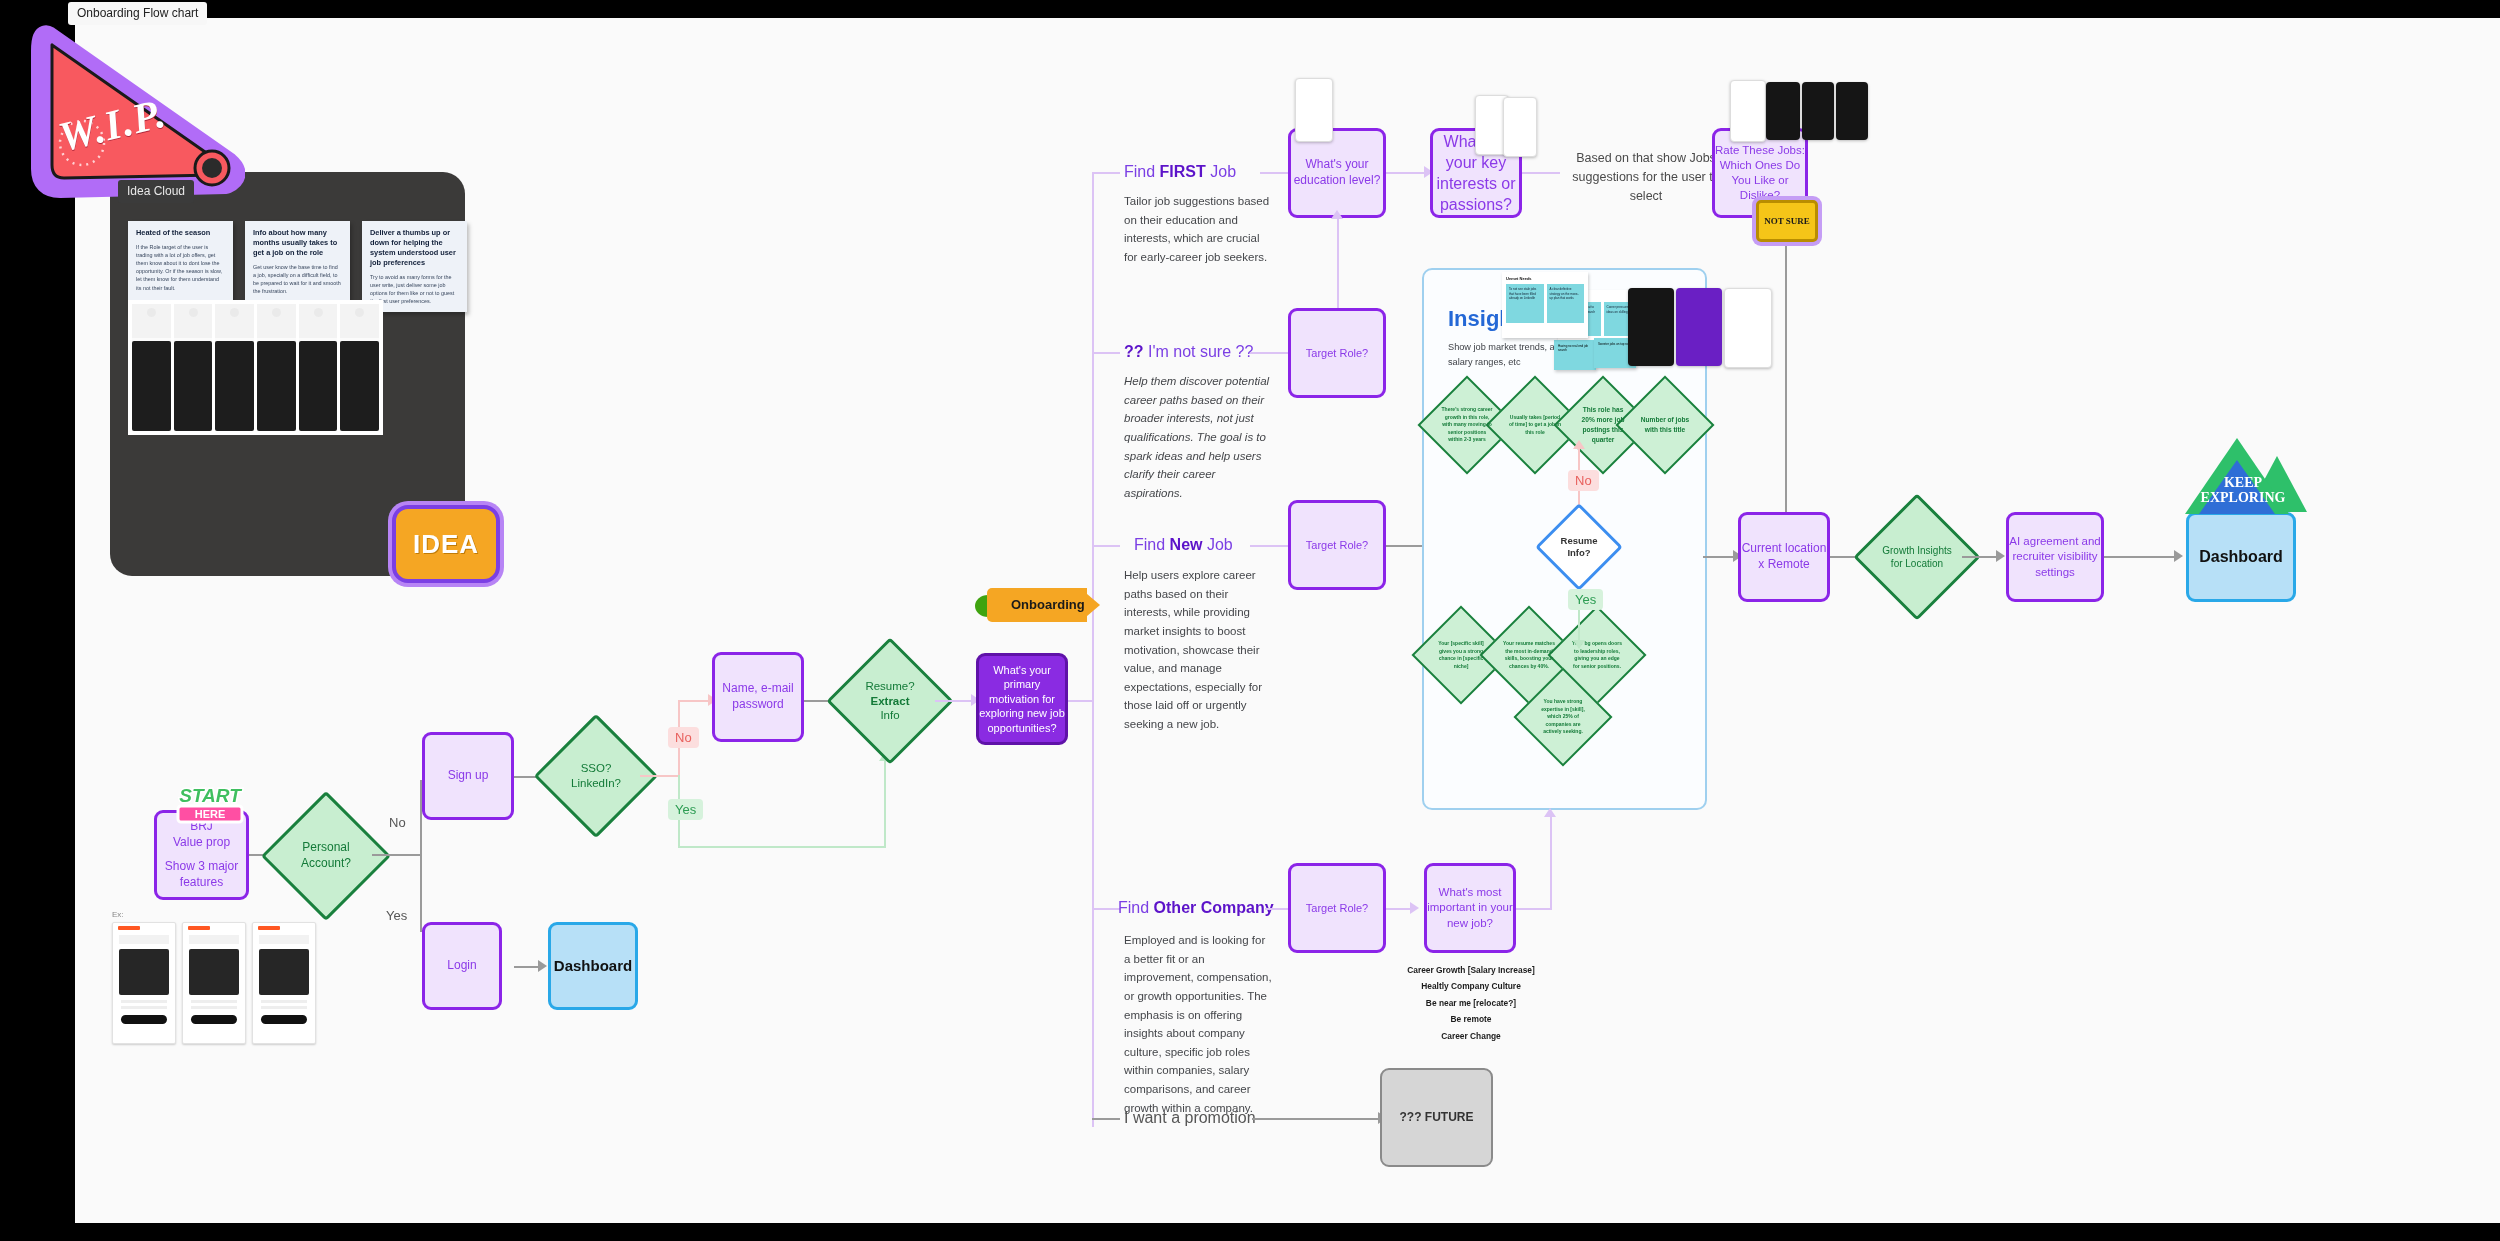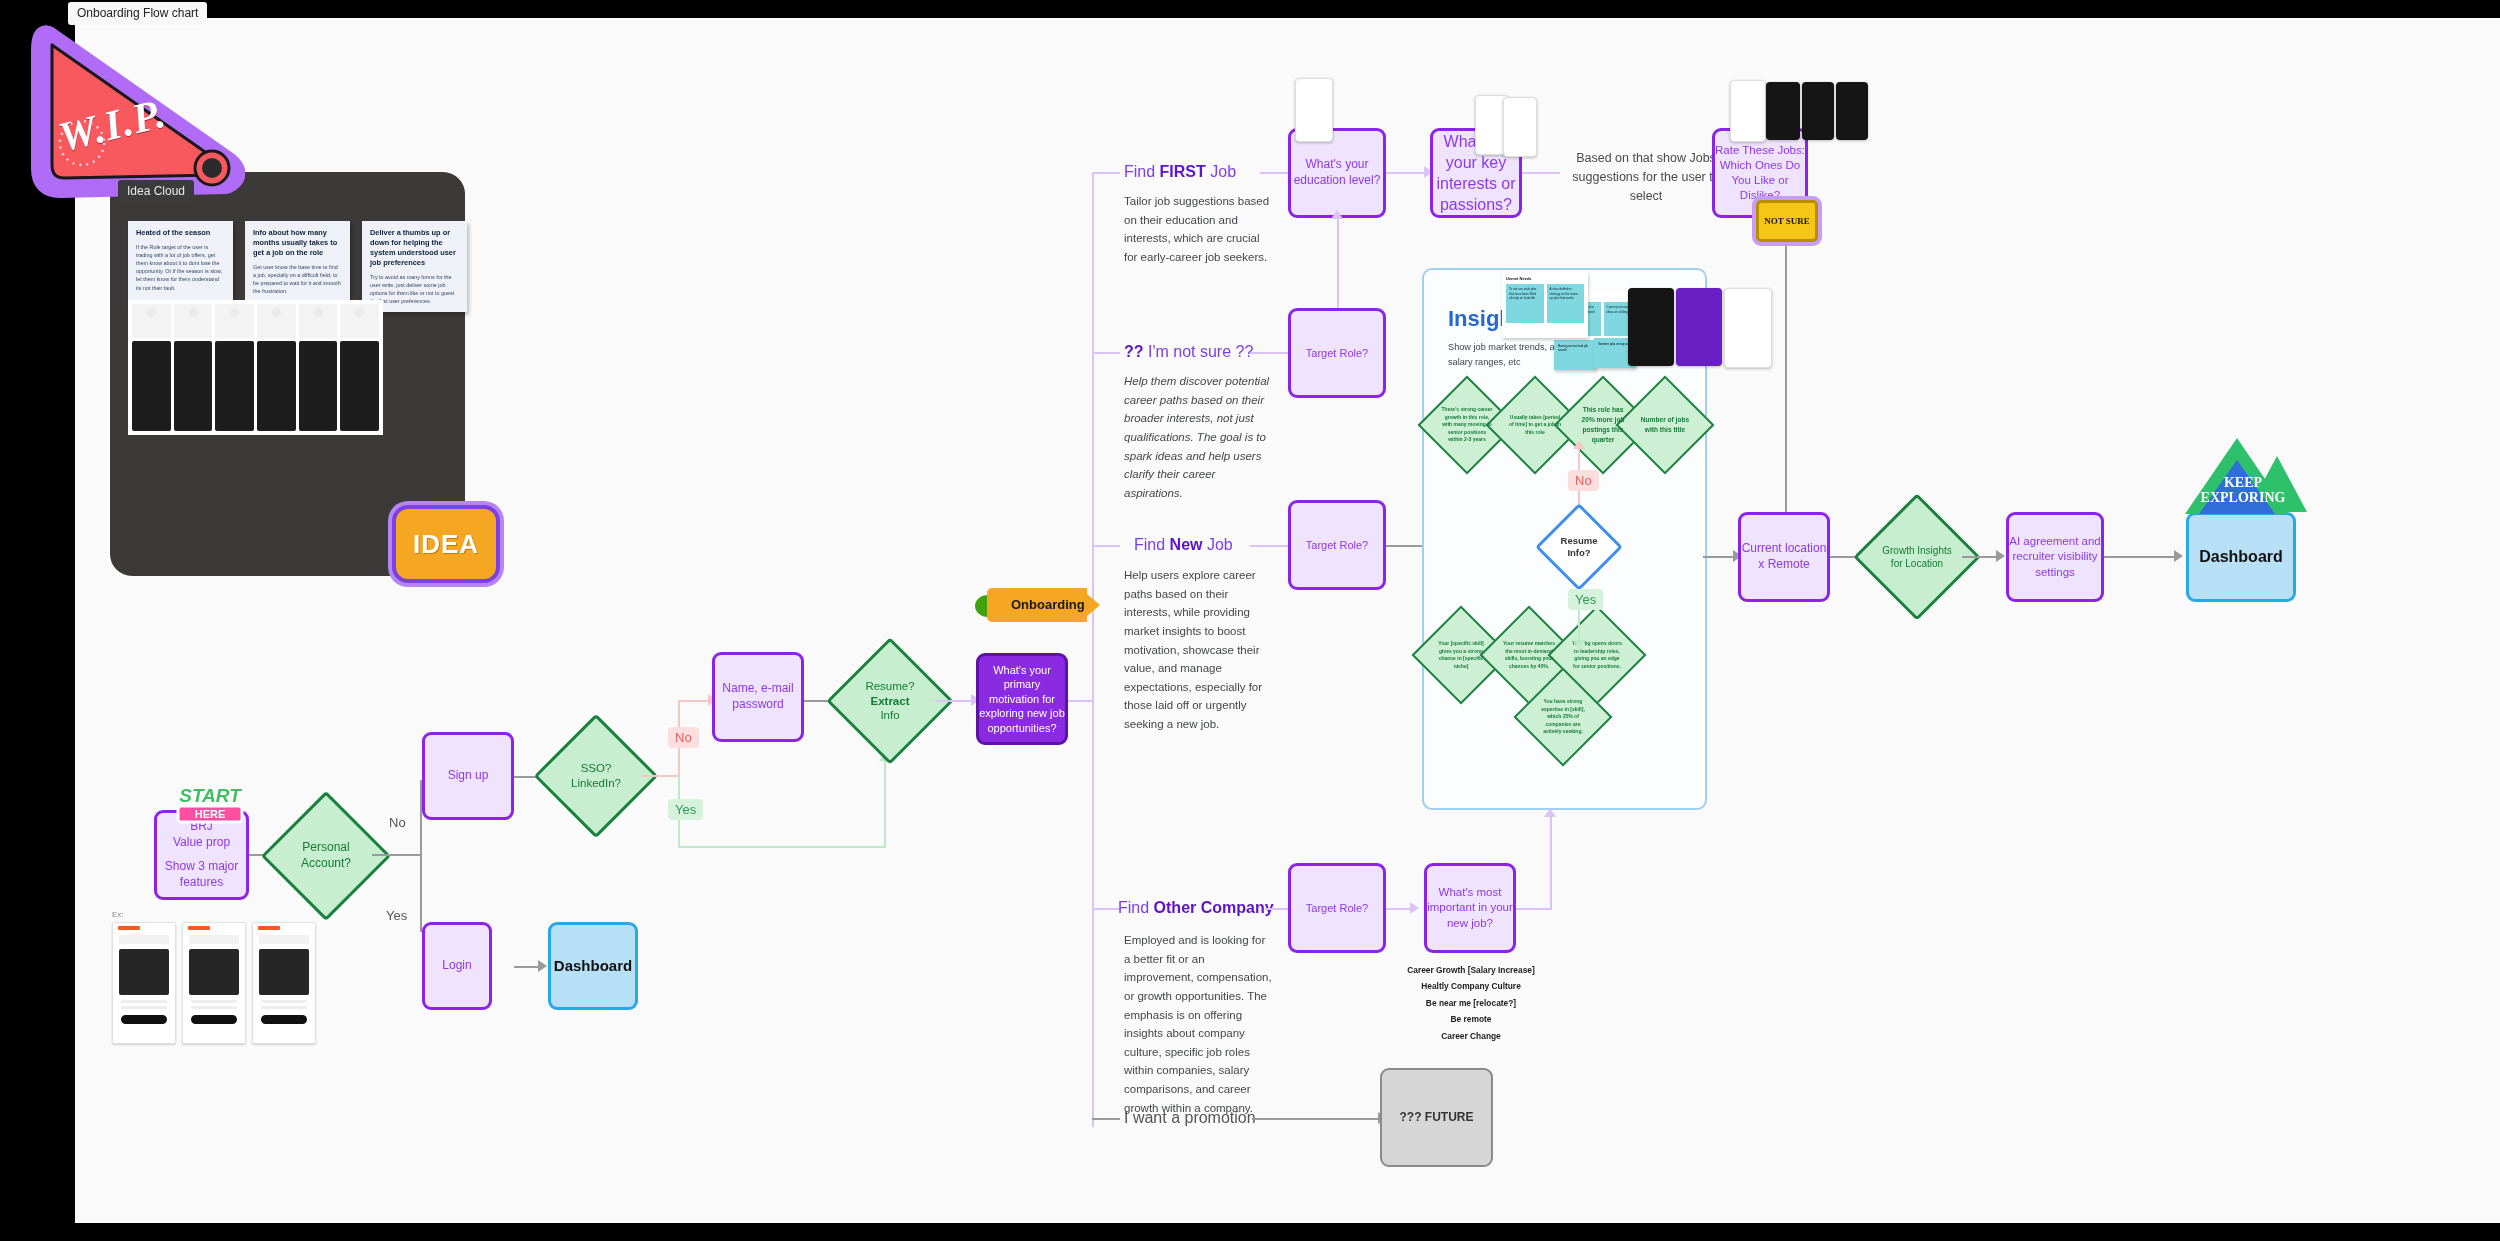--- a/index.html
+++ b/index.html
@@ -249,21 +249,21 @@
   <div class="ln h" style="left:372px;top:854px;width:48px;"></div>
   <div class="ln v" style="left:420px;top:780px;height:150px;"></div>
   <div class="ln h" style="left:420px;top:780px;width:38px;"></div>
   <div class="arrow ar-r" style="left:456px;top:774px;"></div>
   <div class="ln h" style="left:420px;top:930px;width:38px;"></div>
   <div class="arrow ar-r" style="left:456px;top:924px;"></div>
   <div class="lbl-plain" style="left:389px;top:815px;">No</div>
   <div class="lbl-plain" style="left:386px;top:908px;">Yes</div>
 
   <div class="node rect purple-lite" style="left:422px;top:732px;width:92px;height:88px;font-size:12px;">Sign up</div>
-  <div class="node rect purple-lite" style="left:422px;top:922px;width:70px;height:88px;font-size:12px;">Login</div>
+  <div class="node rect purple-lite" style="left:422px;top:922px;width:80px;height:88px;font-size:12px;">Login</div>
 
   <div class="ln h" style="left:514px;top:966px;width:26px;"></div>
   <div class="arrow ar-r" style="left:538px;top:960px;"></div>
   <div class="node rect blue-box" style="left:548px;top:922px;width:90px;height:88px;font-size:15px;">Dashboard</div>
 
   <div class="ln h" style="left:514px;top:776px;width:28px;"></div>
   <div class="arrow ar-r" style="left:540px;top:770px;"></div>
 
   <div class="dia dia-green" style="left:552px;top:732px;width:88px;height:88px;">
     <div class="inner"></div>

